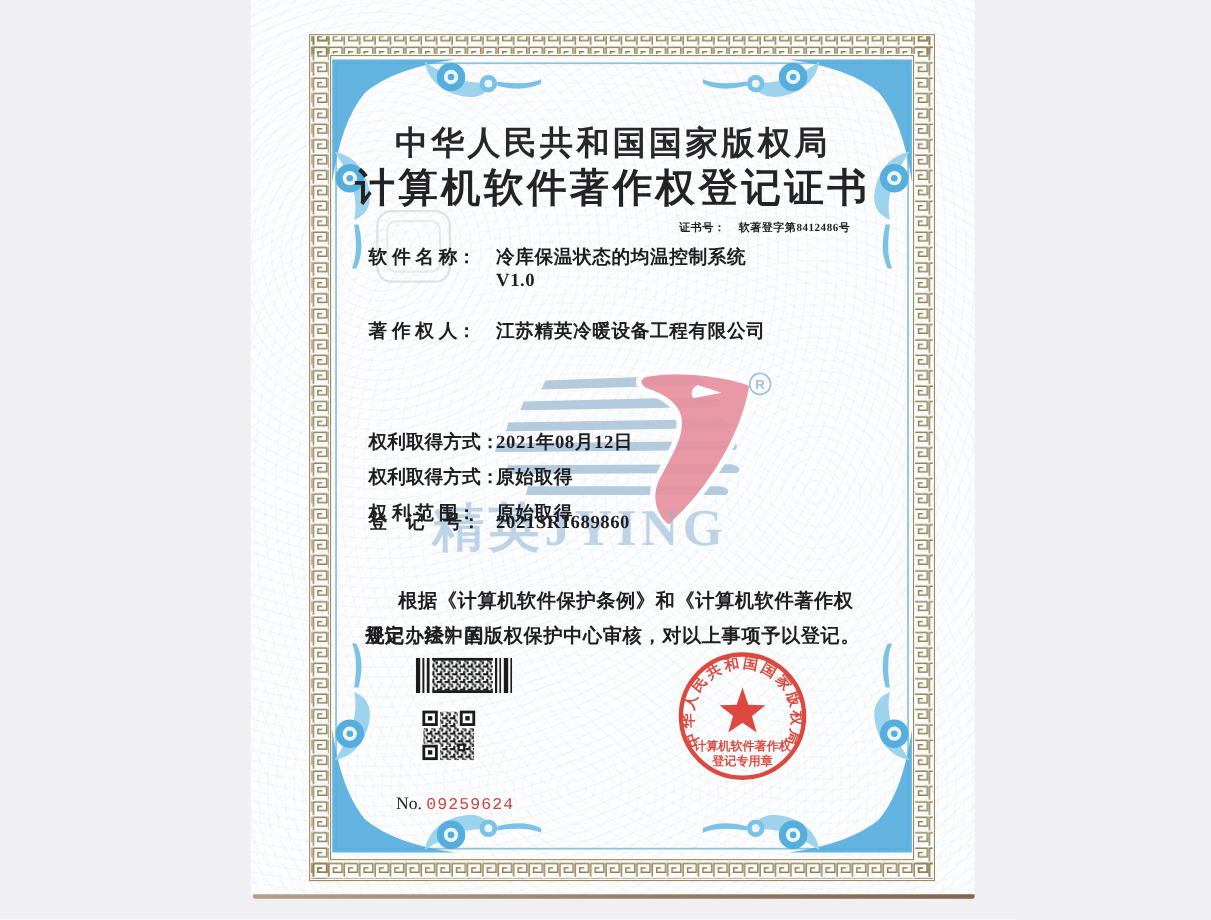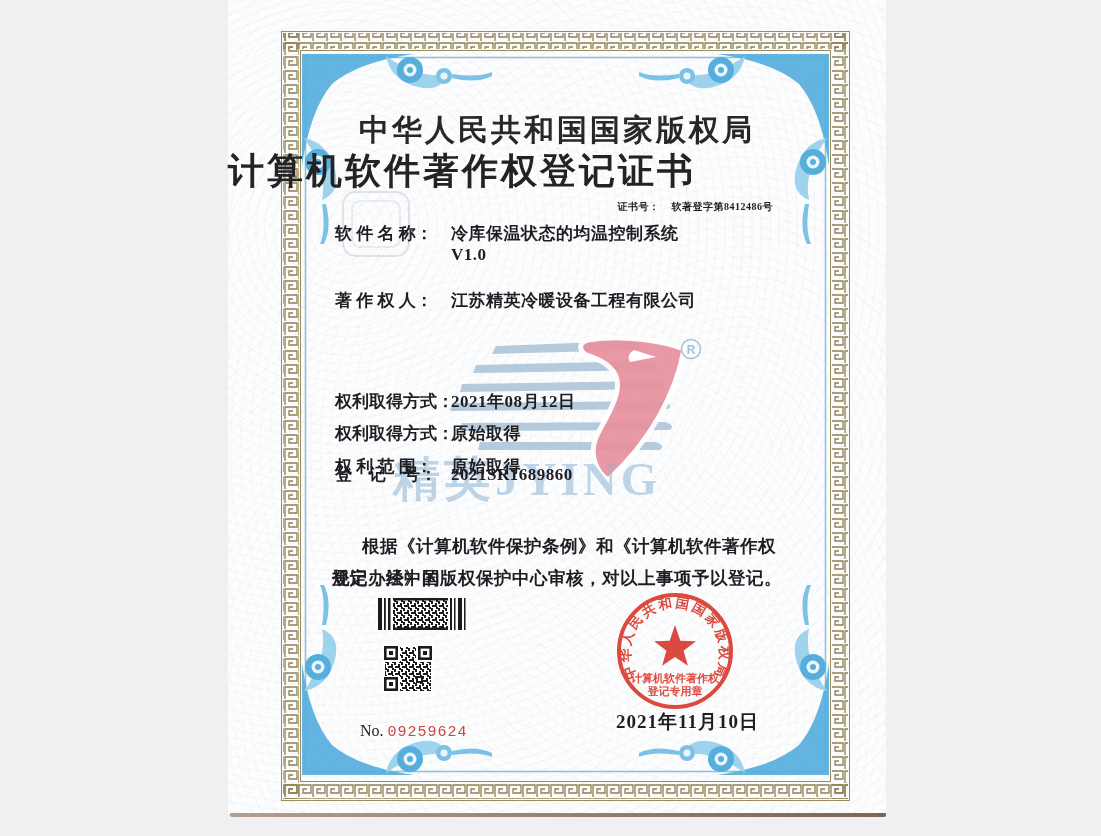--- a/index.html
+++ b/index.html
@@ -37,21 +37,21 @@
   .embossed::after {
     content:""; position:absolute; left:7px; top:7px; right:7px; bottom:7px;
     border:2px solid rgba(150,162,175,0.18); border-radius:9px;
   }
   .content { position:absolute; left:0; top:0; width:658px; height:814px; z-index:2; color:#1e1e22; }
   .authority {
     position:absolute; left:0; top:110px; width:100%; text-align:center;
     font-size:30px; font-weight:bold; letter-spacing:3px; color:#27272a;
   }
   .cert-title {
-    position:absolute; left:0; top:147px; width:100%; 
+    position:absolute; left:0; top:147px; width:100%; text-align:center;
     font-size:36px; font-weight:bold; letter-spacing:3px; color:#232326;
   }
   .cert-no {
     position:absolute; right:113px; top:200px;
     font-size:10px; font-weight:bold; letter-spacing:0.5px;
   }
   .cert-no .gap { display:inline-block; width:12px; }
   .row { position:absolute; left:107px; white-space:nowrap; }
   .row .lbl { display:inline-block; width:112px; font-size:17px; font-weight:bold; }
   .row .val { font-size:17px; font-weight:bold; letter-spacing:0.5px; }
@@ -220,17 +220,16 @@
         </defs>
         <circle cx="61" cy="60" r="56" fill="none" stroke="#d9372b" stroke-width="4"></circle>
         <polygon points="61,34 66.3,49.7 81.9,50.2 69.6,59.8 73.9,74.8 61,66 48.1,74.8 52.4,59.8 40.1,50.2 55.7,49.7" fill="#d9372b"></polygon>
         <text font-size="13.5" fill="#d9372b" font-weight="bold" letter-spacing="2.5" font-family="Liberation Serif, serif">
           <textPath href="#sealArc" startOffset="50%" text-anchor="middle">中华人民共和国国家版权局</textPath>
         </text>
         <text x="61" y="91" text-anchor="middle" font-size="11" font-weight="bold" fill="#d9372b" font-family="Liberation Serif, serif">计算机软件著作权</text>
         <text x="61" y="104" text-anchor="middle" font-size="11" font-weight="bold" fill="#d9372b" font-family="Liberation Serif, serif">登记专用章</text>
       </svg>
 
-      <div class="issue-date">2021年11月10日</div>
     </div>
   </div>
   <div class="paper-shadow"></div>
 </div>
 
 </body></html>

